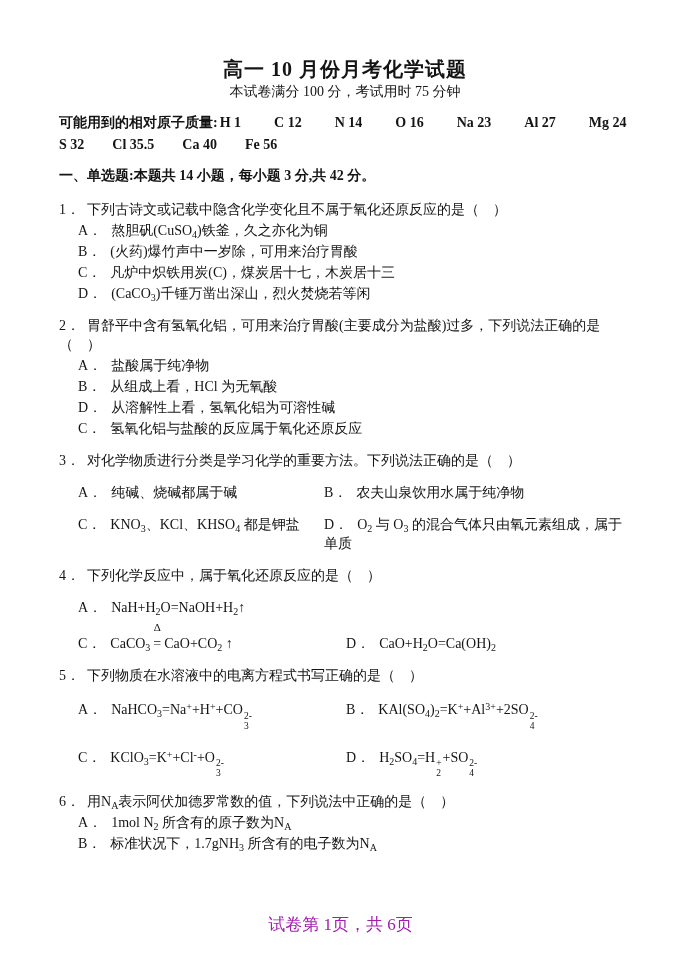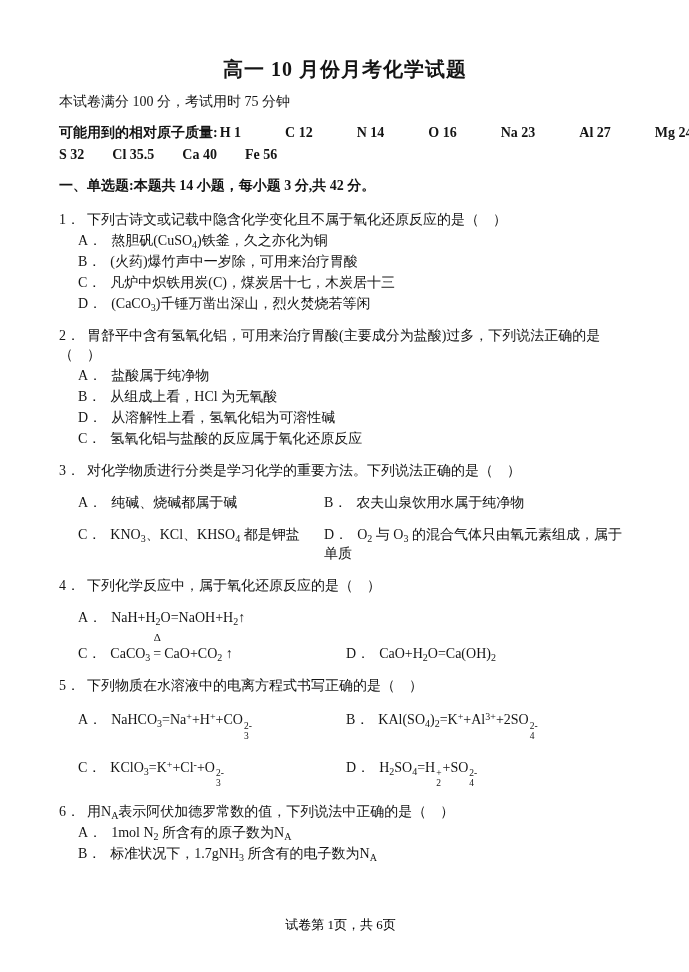--- a/index.html
+++ b/index.html
@@ -4,23 +4,23 @@
 <style>
   html,body{margin:0;padding:0;background:#ffffff;}
   .page{
     width:689px;height:972px;position:relative;overflow:hidden;
     background:#ffffff;color:#141414;box-sizing:border-box;
     padding:56px 58px 0 59px;
     font-family:"Liberation Serif","DejaVu Serif",serif;
     font-size:14px;line-height:19px;
   }
   .title{font-size:20px;font-weight:bold;text-align:center;line-height:26px;letter-spacing:1px;}
-  .subtitle{text-align:left;margin-top:10px;line-height:20px;}
+  .subtitle{text-align:center;line-height:20px;}
   .masses{font-weight:bold;margin-top:10px;line-height:22px;white-space:nowrap;}
-  .masses .mi{margin-left:44px;}
+  .masses .mi{margin-left:33px;}
   .masses .mi.first{margin-left:2px;margin-top:48px;}
   .masses2{margin-top:0;}
   .masses2 .mi{margin-left:28px;}
   .masses2 .mi.first{margin-left:0;}
   .section{font-weight:bold;margin-top:9px;line-height:22px;}
   .q{margin-top:13px;}
   .stem{line-height:19px;}
   .qnum{margin-right:7px;}
   .opt{margin-top:2px;padding-left:19px;}
   .olabel{margin-right:9px;}
@@ -30,21 +30,21 @@
   sub,sup{font-size:10px;line-height:0;}
   sub{vertical-align:-0.25em;}
   sup{vertical-align:0.45em;}
   .stk{display:inline-flex;flex-direction:column;align-items:flex-start;
        vertical-align:-0.5em;line-height:1;font-size:9.5px;margin-left:1px;margin-right:1px;}
   .stk span{display:block;line-height:1.05;}
   .deq{display:inline-block;position:relative;margin:0 3px;}
   .deq .dt{position:absolute;left:50%;top:-12px;transform:translateX(-50%);
            font-size:11px;line-height:1;}
   .footer{position:absolute;left:0;right:8px;bottom:38px;text-align:center;
-          font-size:13px;color:#000000;}
+          font-size:17px;color:#a21caf;}
 </style>
 </head>
 <body>
 
 <div class="page">
 
   <div class="title">高一 10 月份月考化学试题</div>
   <div class="subtitle">本试卷满分 100 分，考试用时 75 分钟</div>
 
   <div class="masses">

